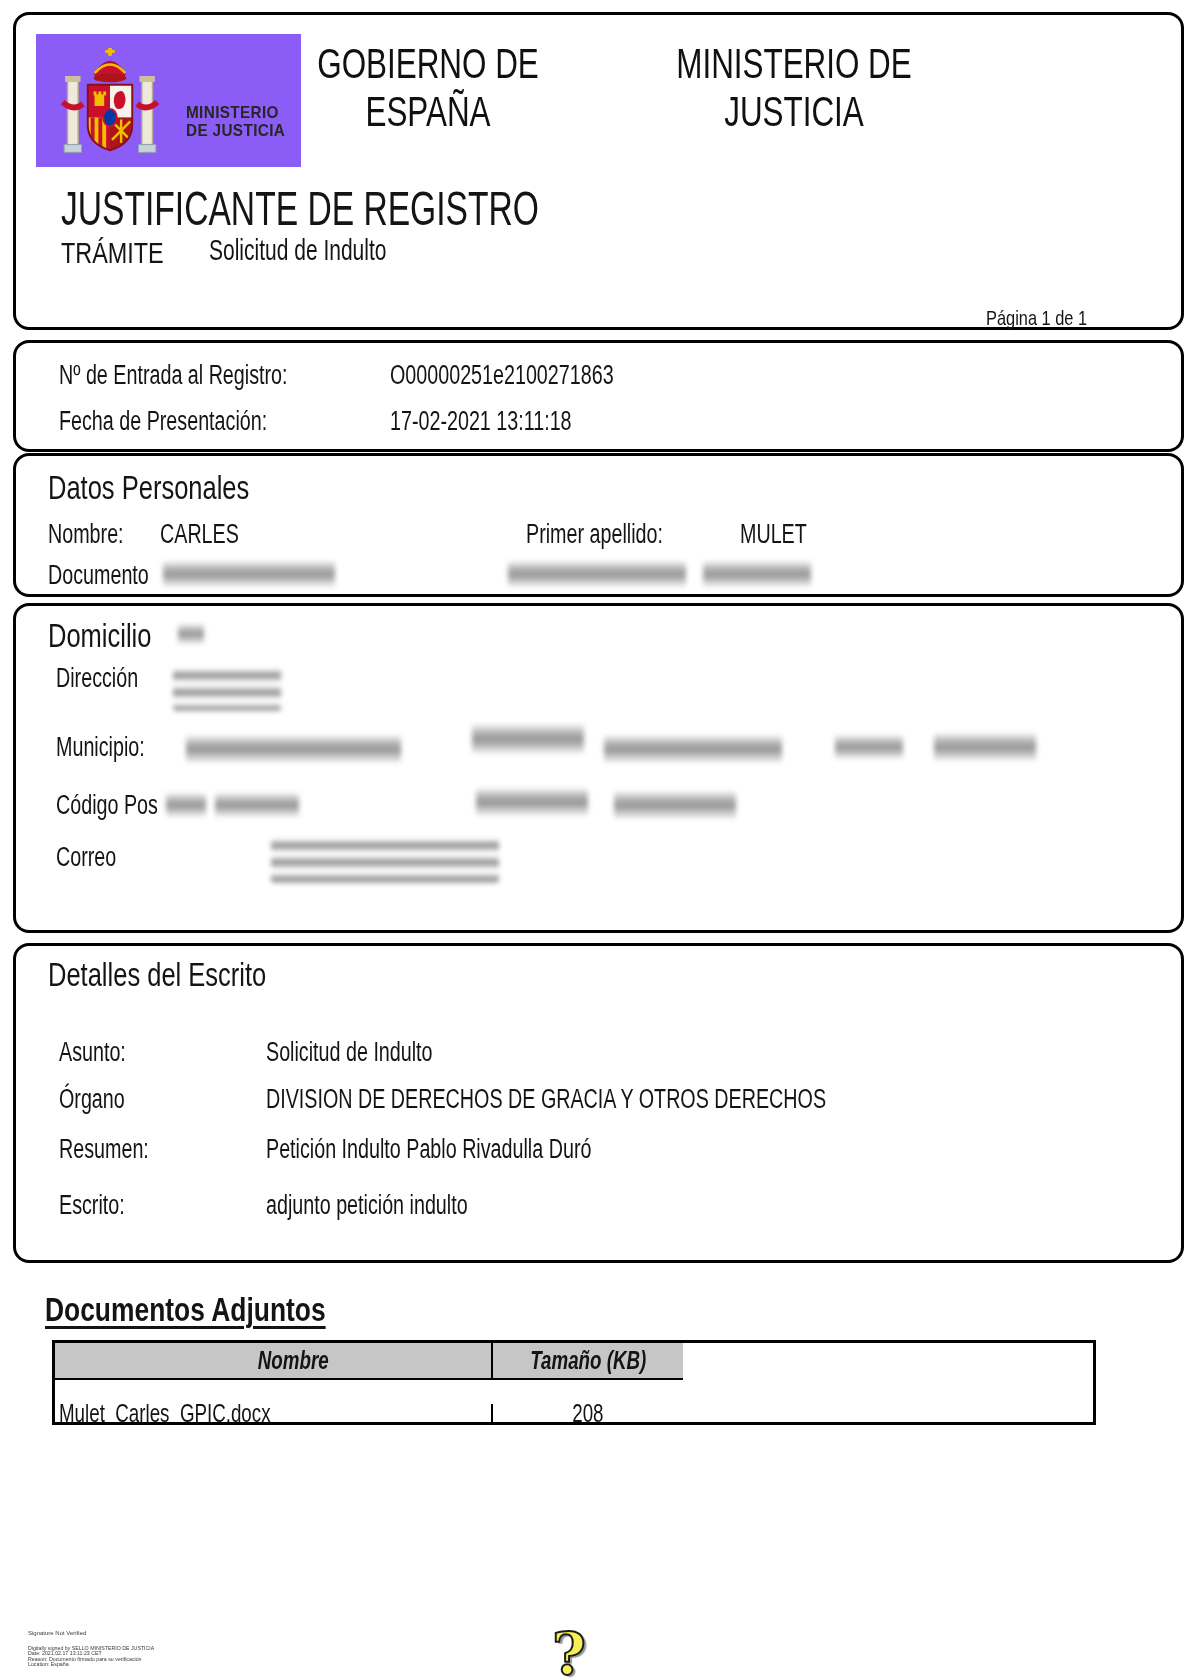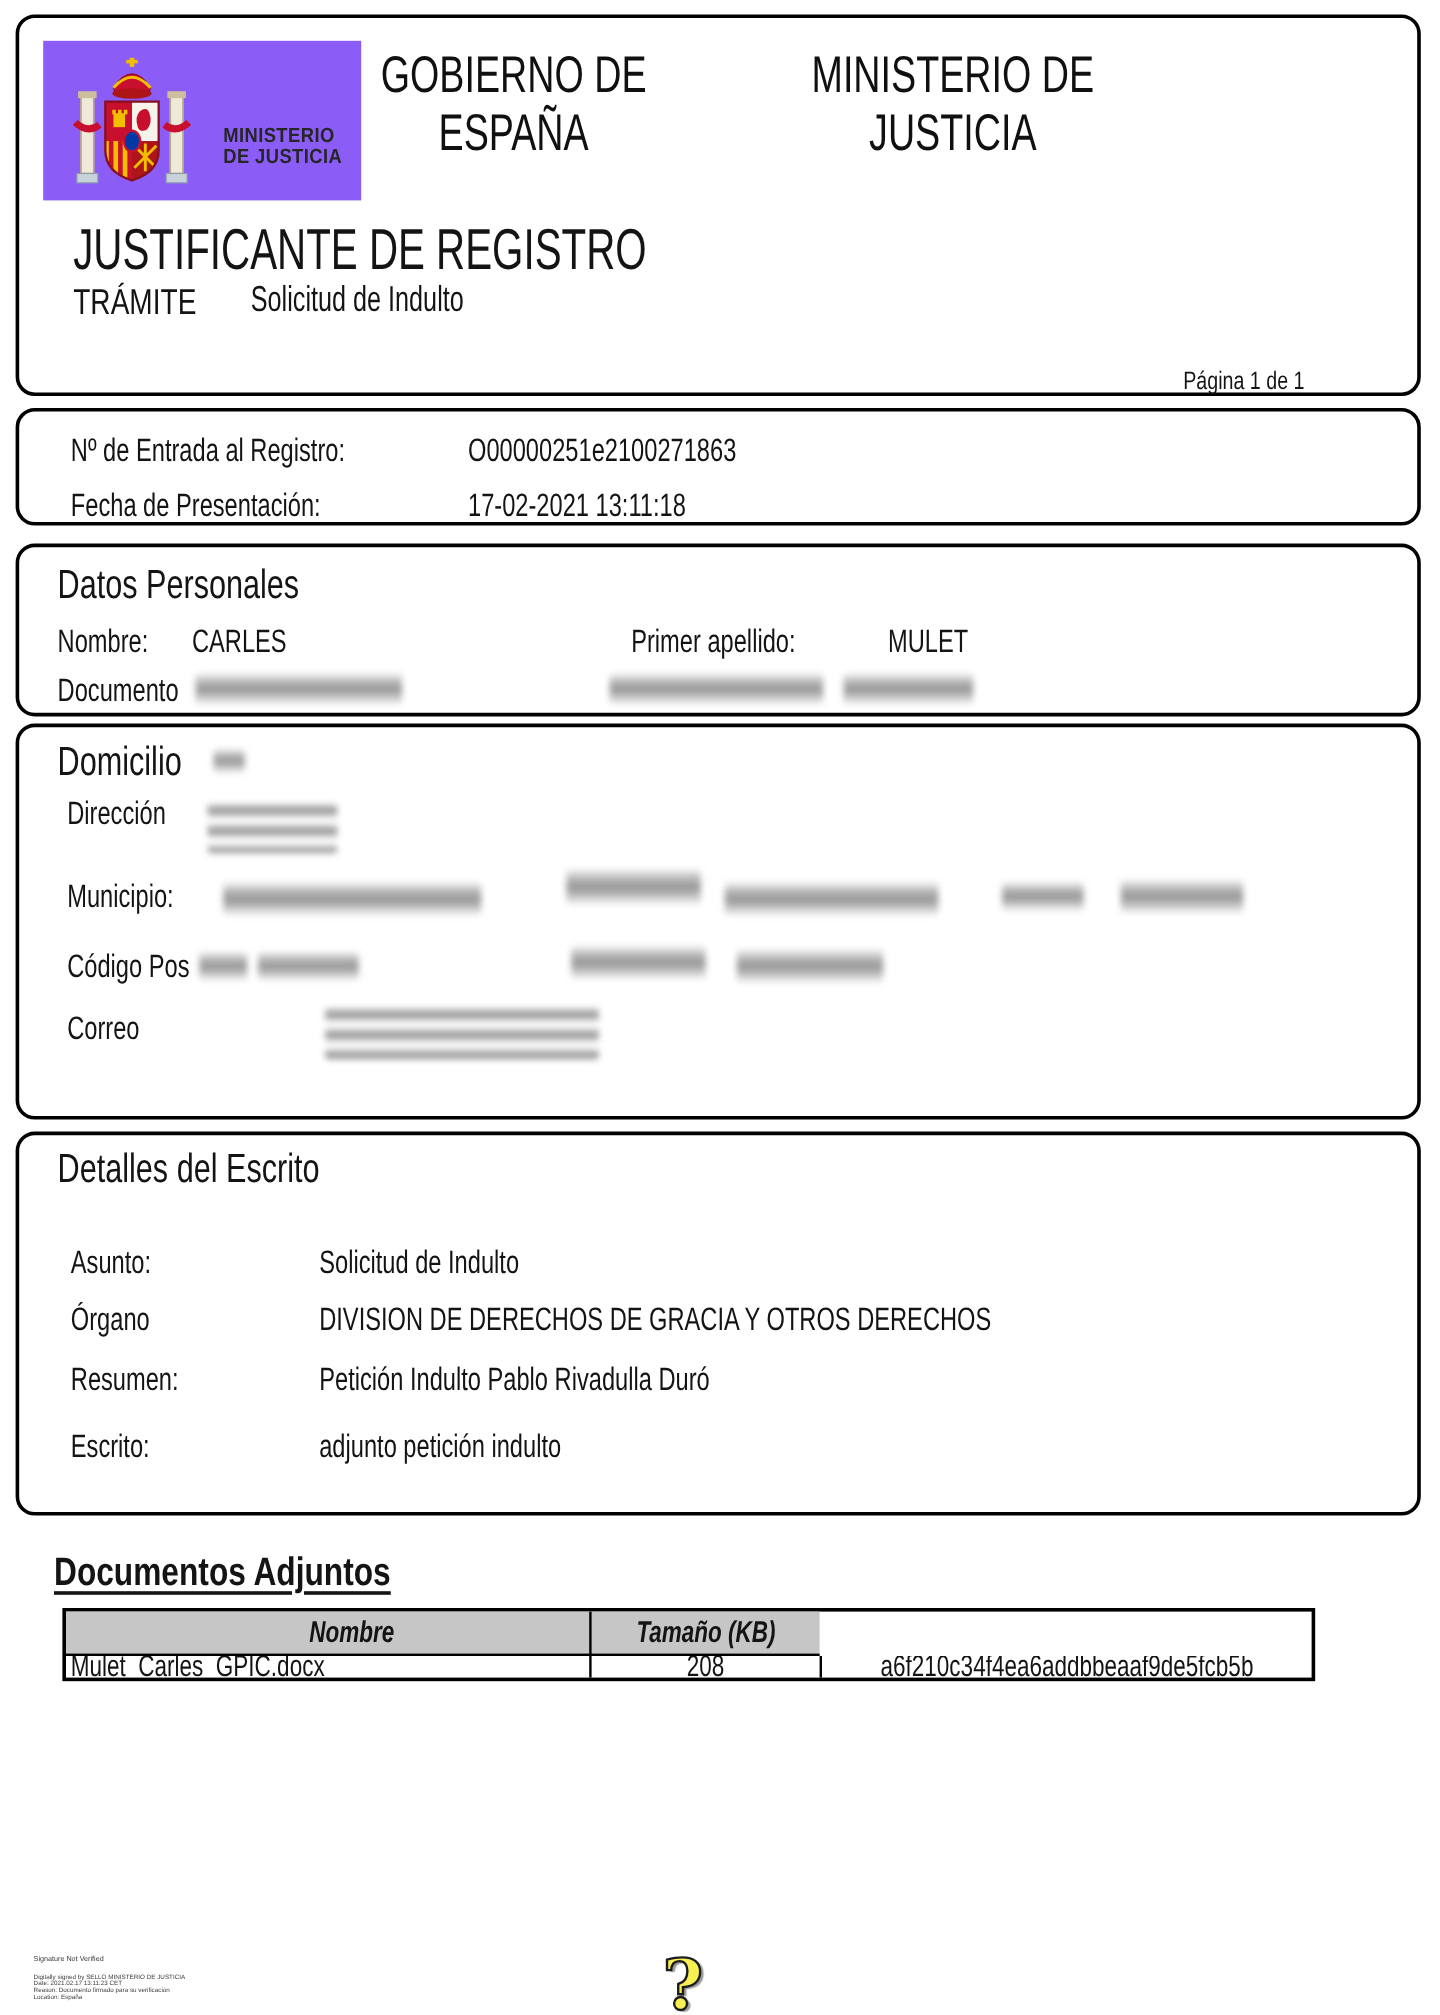--- a/index.html
+++ b/index.html
@@ -20,21 +20,21 @@
   .lbl{font-size:27px;}
   .sect{font-size:34px;}
   
   .dtable{position:absolute;left:52px;top:1340px;width:1038px;border:3px solid #000;
           box-sizing:content-box;}
   .drow{display:grid;grid-template-columns:436px 192px 410px;}
   .dcell{box-sizing:border-box;border-left:2px solid #000;height:37px;display:flex;
          align-items:center;justify-content:center;font-size:25px;overflow:hidden;}
   .dcell:first-child{border-left:none;padding-left:41px;}
   .dhead .dcell{background:#c6c6c6;font-weight:bold;font-style:italic;border-bottom:2px solid #000;}
-  .dbody .dcell{height:18px;}
+  .dbody .dcell{height:18px;margin-top:24px;}
   .dcell.left{justify-content:flex-start;padding-left:4px;}
   
   .sig{position:absolute;left:28px;top:1629px;transform:scale(.5);transform-origin:0 0;
        color:#3a3a3a;width:760px;}
   .sig .status{font-size:12px;margin-bottom:18px;}
   .sig .line{font-size:10.5px;line-height:11px;}
   .qmark{position:absolute;left:552px;top:1620px;font-family:"DejaVu Serif",serif;
          font-weight:bold;font-size:58px;color:#f8ef53;-webkit-text-stroke:2px #1c1c1c;
          text-shadow:3px 2px 1px rgba(70,70,70,.55);}
   .logo{position:absolute;left:20px;top:19px;width:265px;height:133px;}
@@ -109,21 +109,21 @@
       <div>MINISTERIO DE</div>
       <div>JUSTICIA</div>
     </div>
 
     <div class="t" style="left:45px;top:166px;font-size:48px;transform:scaleX(.7);">JUSTIFICANTE DE REGISTRO</div>
     <div class="t" style="left:45px;top:221px;font-size:30px;transform:scaleX(.78);">TRÁMITE</div>
     <div class="t" style="left:193px;top:218px;font-size:30px;transform:scaleX(.7);">Solicitud de Indulto</div>
     <div class="t" style="left:970px;top:291px;font-size:21px;transform:scaleX(.78);">Página 1 de 1</div>
   </div>
 
-  <div class="box" style="top:340px;height:98px;">
+  <div class="box" style="top:340px;height:112px;">
     <div class="t lbl" style="left:43px;top:17px;">Nº de Entrada al Registro:</div>
     <div class="t lbl" style="left:374px;top:17px;">O00000251e2100271863</div>
     <div class="t lbl" style="left:43px;top:63px;">Fecha de Presentación:</div>
     <div class="t lbl" style="left:374px;top:63px;">17-02-2021 13:11:18</div>
   </div>
 
   <div class="box" style="top:603px;height:330px;">
     <div class="t sect" style="left:32px;top:10px;transform:scaleX(.75);">Domicilio</div>
     <div class="blur" style="left:162px;top:17px;width:26px;height:22px;"></div>
 
@@ -187,23 +187,20 @@
         <span class="tc">Tamaño (KB)</span>
       </div>
     </div>
     <div class="drow dbody">
       <div class="dcell left">
         <span class="tc" style="transform-origin:0 50%;">Mulet_Carles_GPIC.docx</span>
       </div>
       <div class="dcell">
         <span class="tc">208</span>
       </div>
-      <div class="dcell">
-        <span class="tc">a6f210c34f4ea6addbbeaaf9de5fcb5b</span>
-      </div>
     </div>
   </div>
 
   <div class="sig">
     <div class="status">Signature Not Verified</div>
     <div class="line">Digitally signed by SELLO MINISTERIO DE JUSTICIA</div>
     <div class="line">Date: 2021.02.17 13:11:23 CET</div>
     <div class="line">Reason: Documento firmado para su verificación</div>
     <div class="line">Location: España</div>
   </div>

